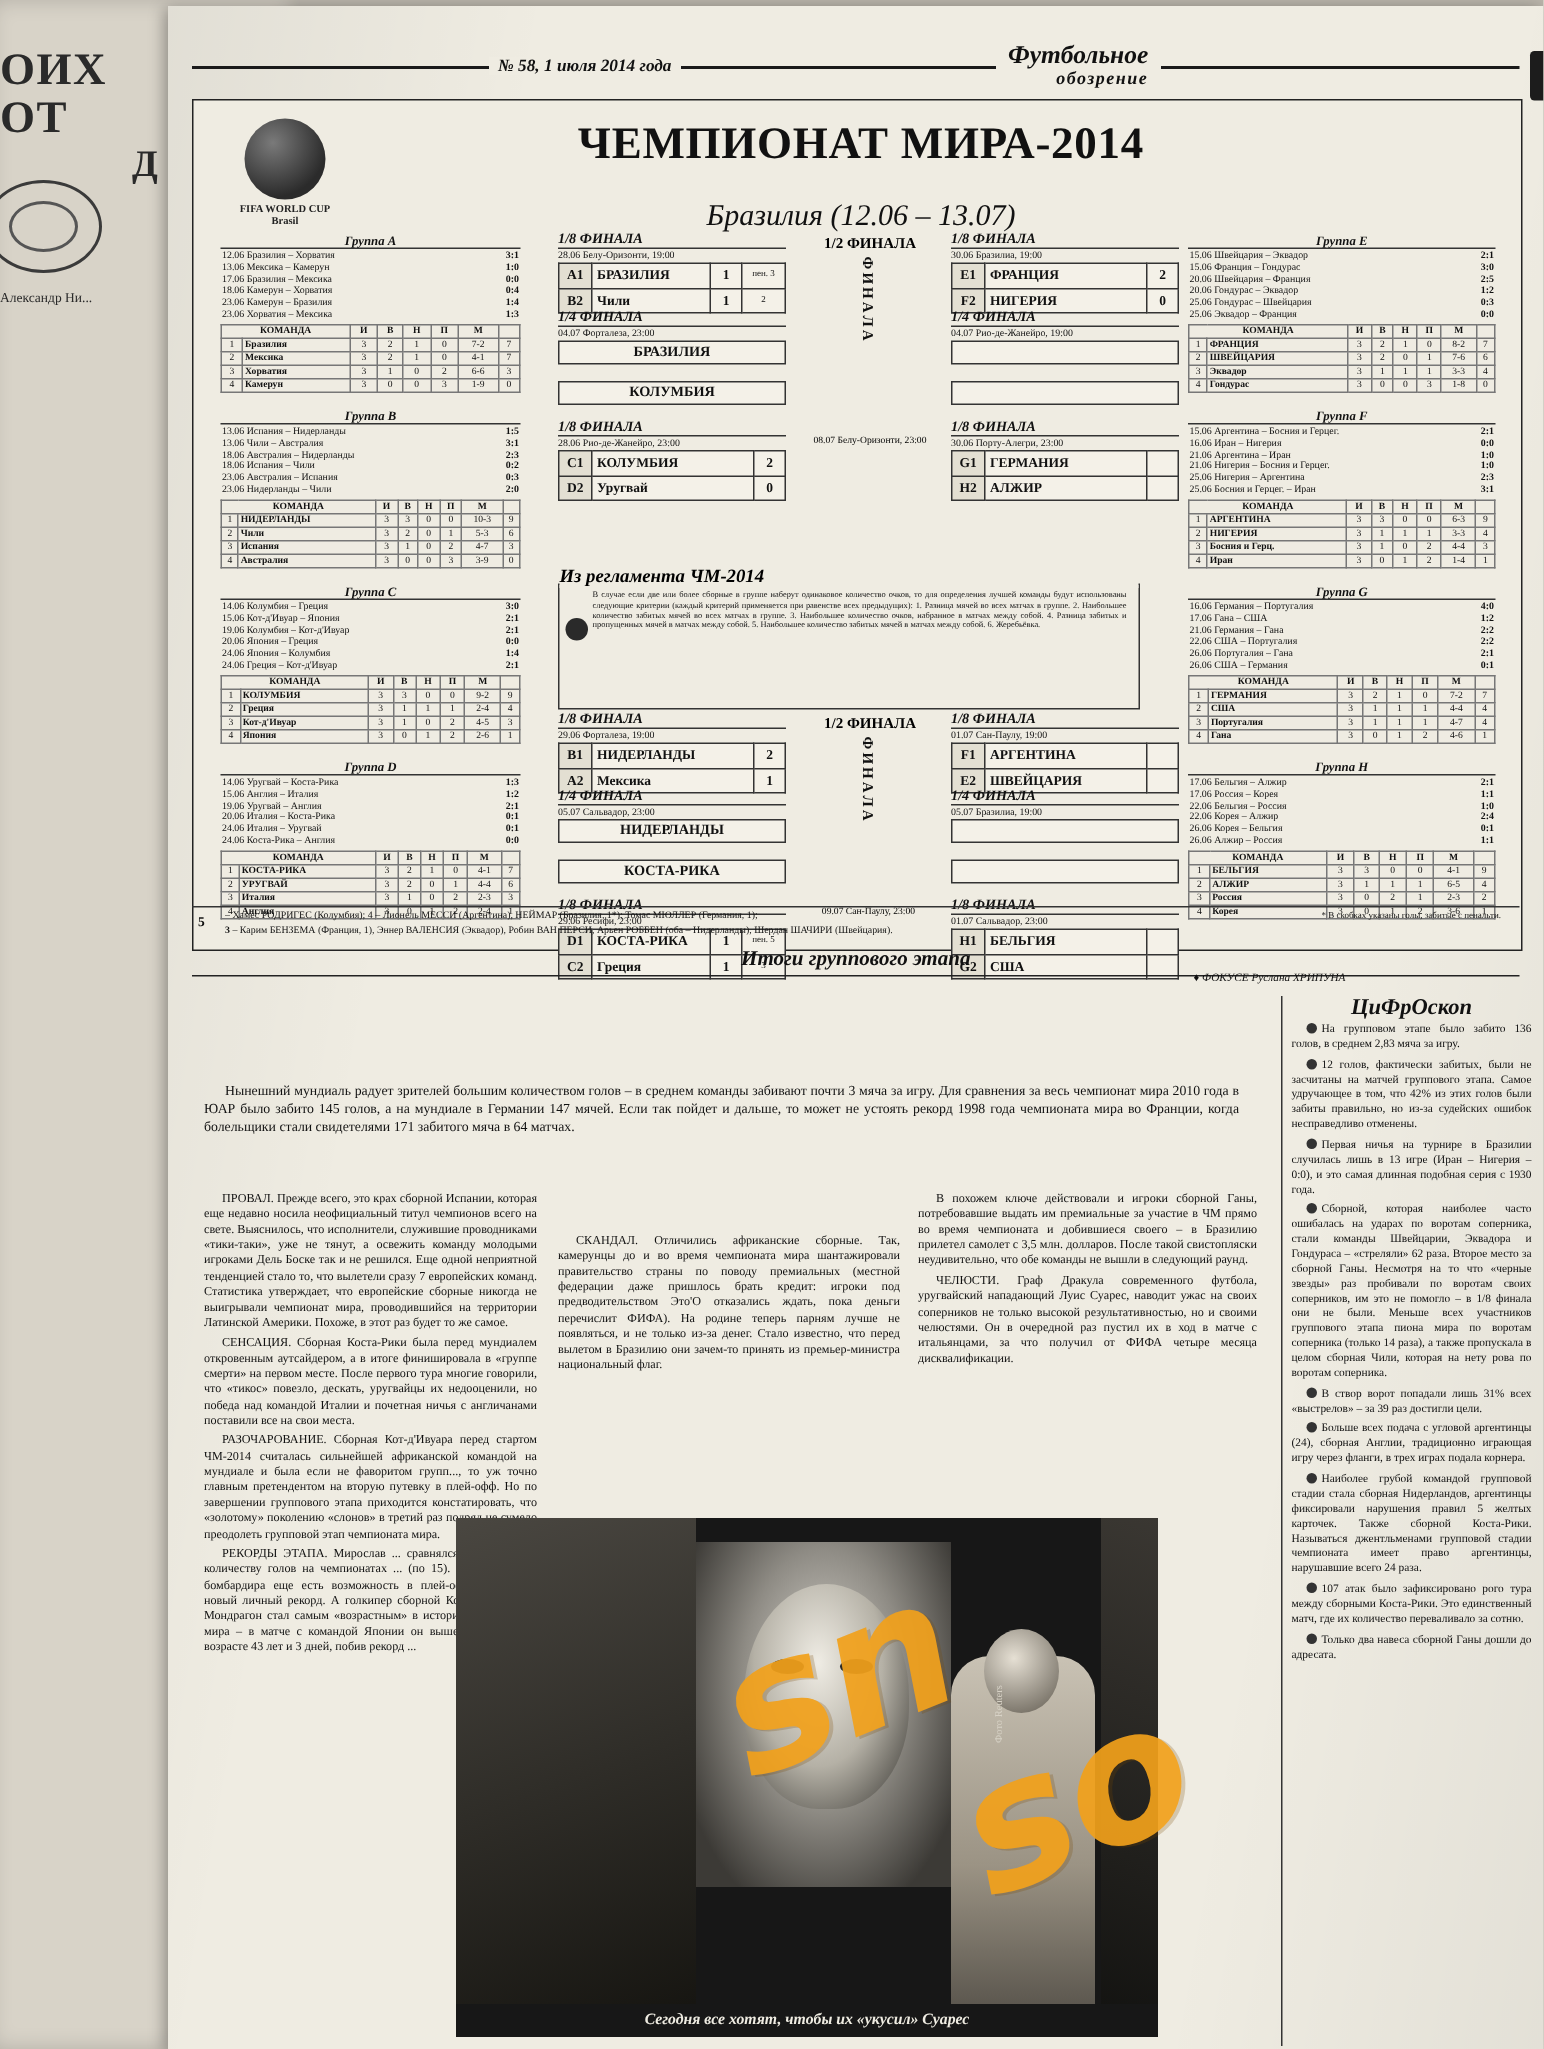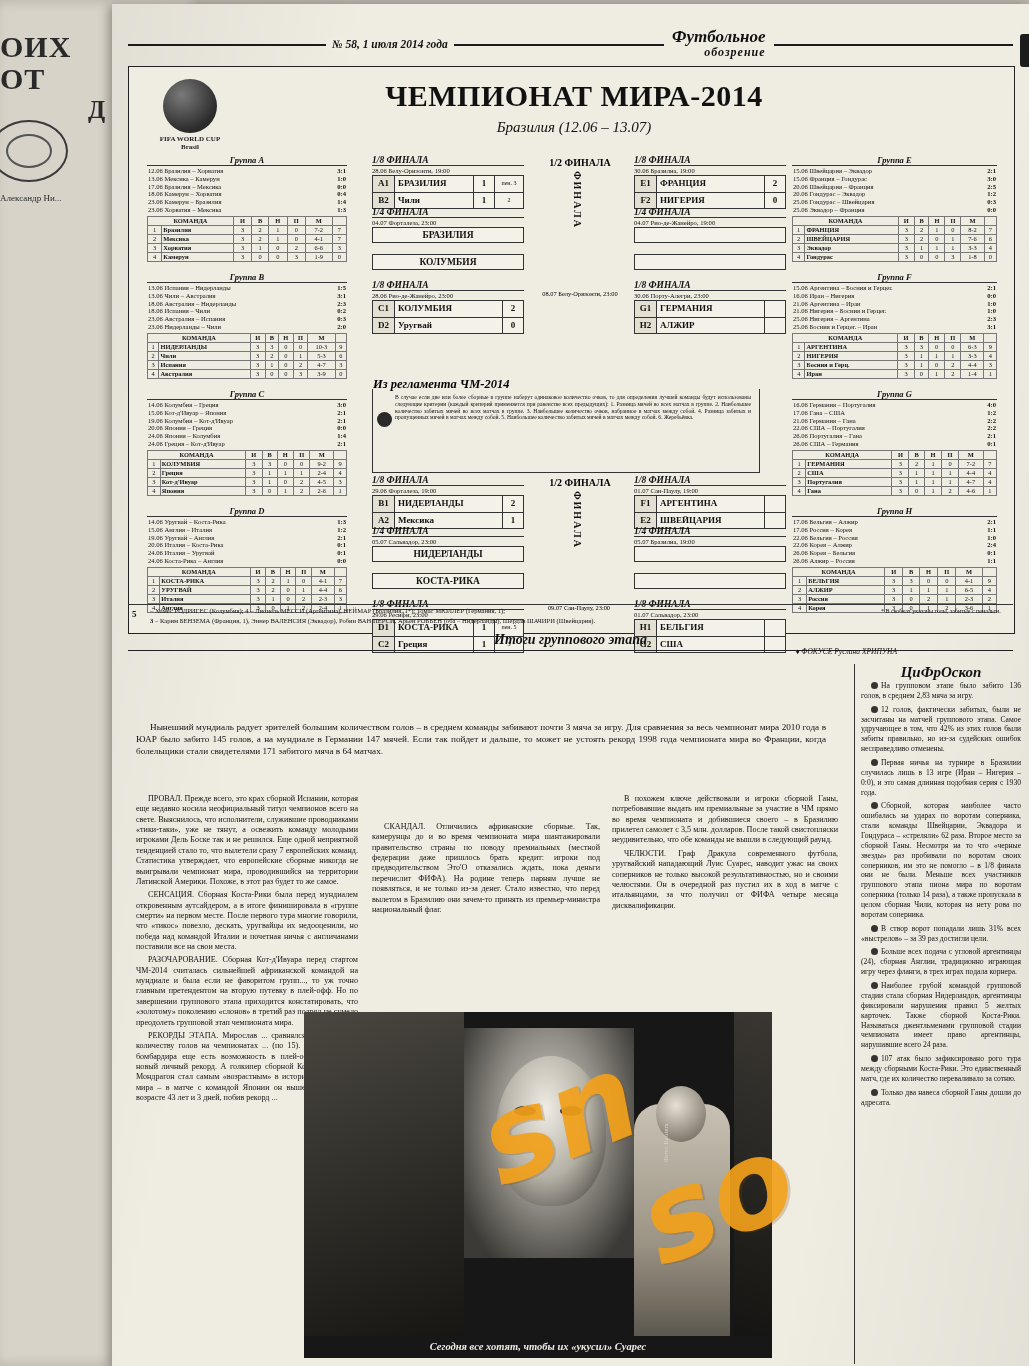--- a/index.html
+++ b/index.html
@@ -42,21 +42,21 @@
   .mh-issue{position:absolute;left:198px;top:0px;background:#efece2;padding:0 6px;font-size:11.5px;font-style:italic;font-weight:bold;color:#111;}
   .mh-brand{position:absolute;left:536px;top:-10px;background:#efece2;padding:0 8px;font-size:17px;font-weight:bold;font-style:italic;color:#111;line-height:1.05;}
   .mh-brand small{display:block;font-size:12px;text-align:right;letter-spacing:1px;}
   .mh-page{position:absolute;left:892px;top:-4px;width:38px;height:33px;background:#1c1c1c;color:#efece2;
            font-size:12px;font-weight:bold;text-align:center;line-height:19px;border-radius:3px;text-decoration:underline;}
 
   
   .panel{position:absolute;left:16px;top:62px;width:885px;height:566px;border:1px solid #222;background:#efece2;}
   .panel-title{position:absolute;left:230px;top:12px;width:430px;text-align:center;}
   .panel-title .t1{font-size:30px;font-weight:bold;letter-spacing:.5px;color:#111;}
-  .panel-title .t2{font-size:15px;font-style:italic;color:#111;margin-top:6px;}
+  .panel-title .t2{font-size:20px;font-style:italic;color:#111;margin-top:20px;}
   .globe{position:absolute;left:24px;top:10px;width:74px;height:74px;}
   .globe-c{position:absolute;left:10px;top:2px;width:54px;height:54px;border-radius:50%;
            background:radial-gradient(circle at 35% 30%, #7a7a7a, #2b2b2b 70%);}
   .globe-t{position:absolute;left:0;top:58px;width:74px;text-align:center;font-size:7px;font-weight:bold;color:#222;line-height:1.15;}
   .mascot{position:absolute;left:806px;top:8px;width:78px;height:76px;}
   .mascot-b{position:absolute;left:22px;top:8px;width:34px;height:46px;border-radius:16px 16px 12px 12px;background:#c9c4b6;border:1px solid #555;}
   .mascot-h{position:absolute;left:26px;top:0px;width:26px;height:22px;border-radius:50%;background:#ded9cc;border:1px solid #555;}
   .mascot-t{position:absolute;left:0;top:56px;width:78px;text-align:center;font-size:7px;color:#333;}
 
   

